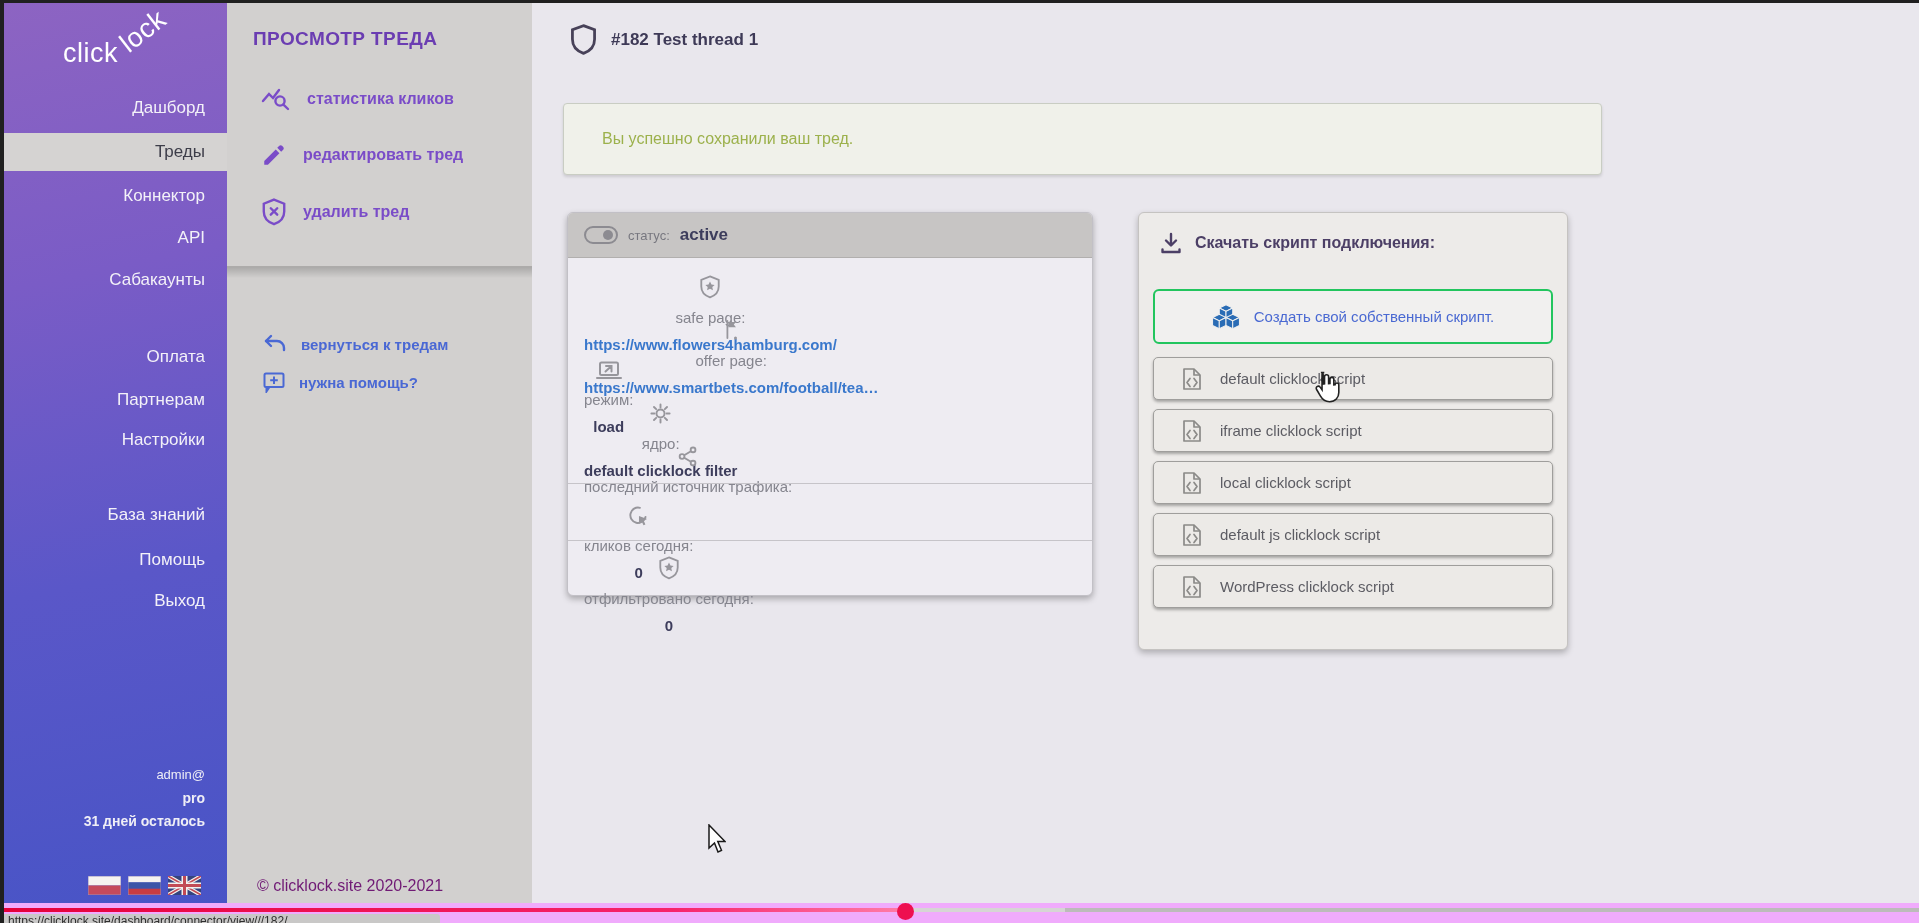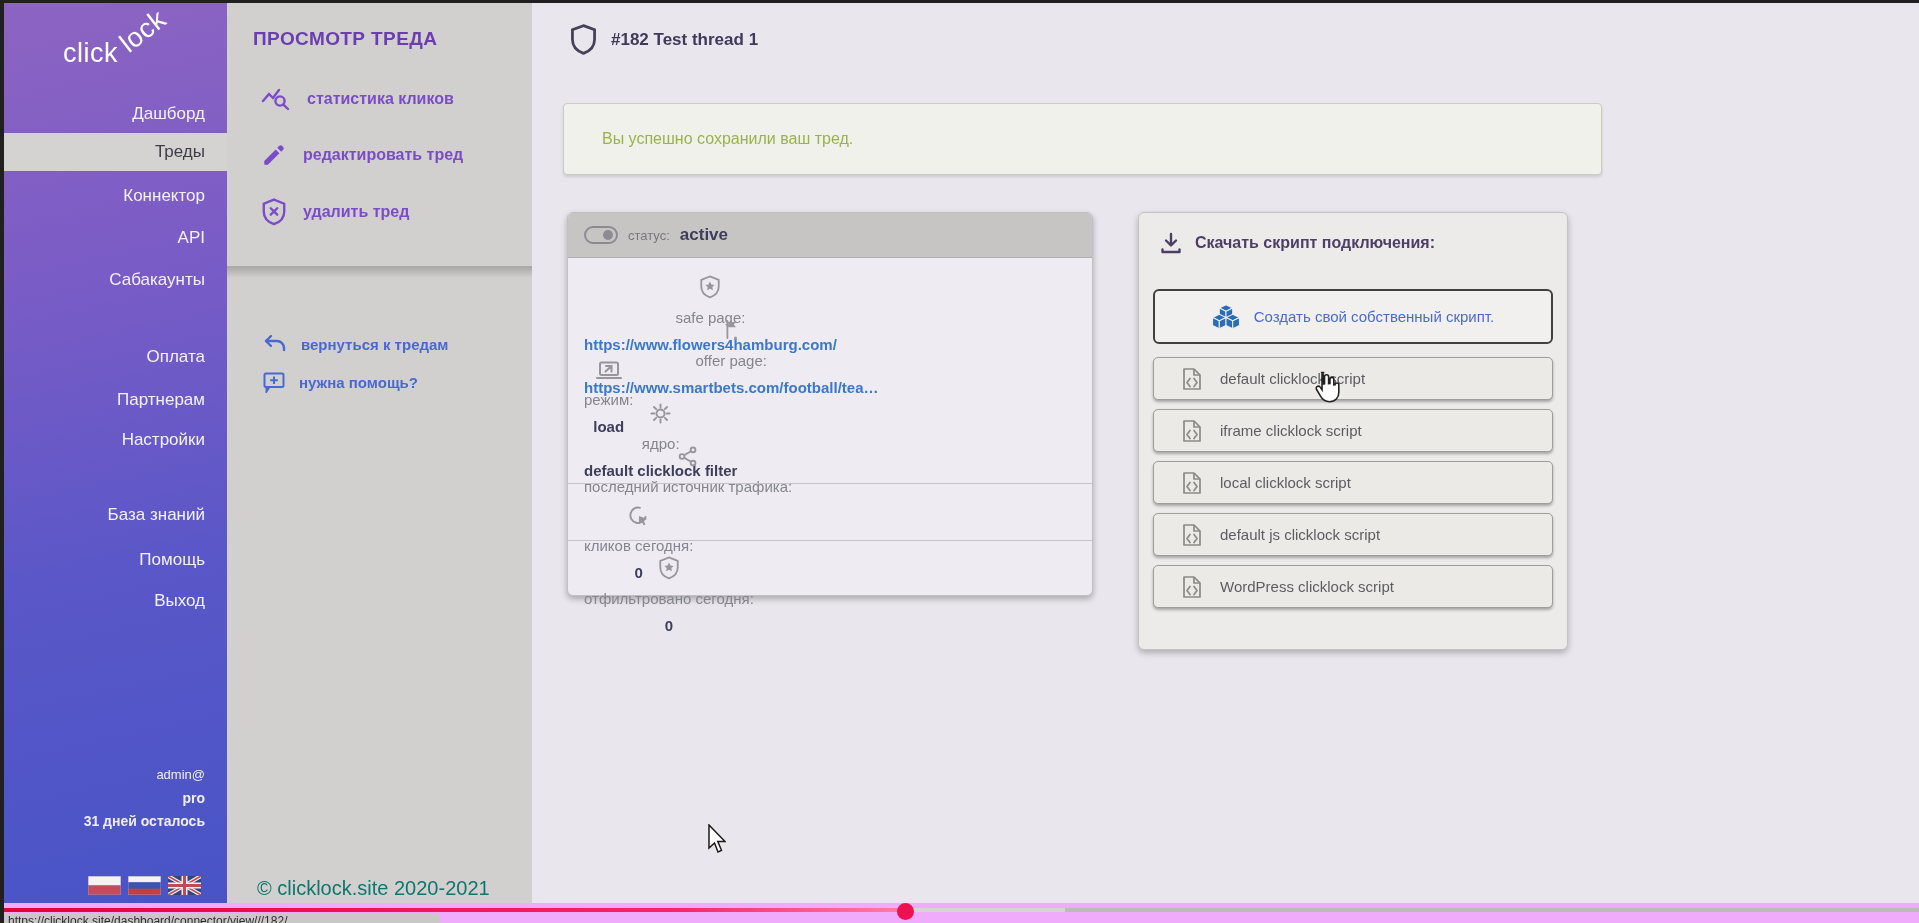--- a/index.html
+++ b/index.html
@@ -16,21 +16,21 @@
   .sidebar{position:absolute;left:0;top:0;width:227px;height:923px;
     background:linear-gradient(168deg,#8d64c2 0%,#7a5cc6 30%,#5a57c8 62%,#4754c6 100%);}
   .logo{position:absolute;right:14px;top:14px;width:150px;height:60px;color:#ffffff;}
   .logo .click{position:absolute;left:0;top:24px;font-size:27px;letter-spacing:.5px;}
   .logo .lock{position:absolute;left:70px;top:14px;font-size:27px;letter-spacing:.5px;
     transform:rotate(-38deg);transform-origin:left bottom;display:inline-block;}
   .nav-item{position:absolute;left:0;width:227px;height:38px;line-height:38px;
     text-align:right;padding-right:22px;box-sizing:border-box;color:#f3f1f8;
     font-size:17px;cursor:pointer;}
   .nav-item.selected{background:#d5d3d2;color:#3d3d49;}
-  .ni-dashboard{top:95px;}  .ni-threads{top:133px;}  .ni-connector{top:177px;}
+  .ni-dashboard{top:89px;}  .ni-threads{top:133px;}  .ni-connector{top:177px;}
   .ni-api{top:219px;}       .ni-subaccounts{top:261px;}
   .ni-payment{top:338px;}   .ni-partners{top:381px;}  .ni-settings{top:421px;}
   .ni-kb{top:496px;}        .ni-help{top:541px;}      .ni-logout{top:582px;}
   .account{position:absolute;right:22px;top:764px;text-align:right;color:#efeef6;}
   .acc-email{font-size:13px;line-height:22px;}
   .acc-plan{font-size:14px;font-weight:bold;line-height:24px;}
   .acc-days{font-size:14px;font-weight:bold;line-height:23px;}
   .flags{position:absolute;left:88px;top:876px;display:flex;gap:7px;}
   .flag{width:33px;height:19px;display:block;}
 
@@ -40,21 +40,21 @@
     color:#6b3db2;letter-spacing:.4px;}
   .panel-item{position:absolute;left:34px;display:flex;align-items:center;gap:16px;
     color:#7a4cc8;font-size:16px;font-weight:bold;cursor:pointer;}
   .pi-stats{top:86px;} .pi-edit{top:142px;} .pi-delete{top:198px;}
   .panel-divider{position:absolute;left:0;top:266px;width:305px;height:16px;
     border-top:1px solid #adabaa;
     background:linear-gradient(#00000030,rgba(0,0,0,0) 70%);}
   .panel-link{position:absolute;left:36px;display:flex;align-items:center;gap:14px;
     color:#4a68d4;font-size:15px;font-weight:bold;cursor:pointer;}
   .pl-back{top:334px;} .pl-help{top:372px;}
-  .copyright{position:absolute;left:30px;top:877px;font-size:20px;color:#0f766e;}
+  .copyright{position:absolute;left:30px;top:877px;font-size:16px;color:#701a75;}
 
   
   .main{position:absolute;left:532px;top:0;width:1387px;height:923px;padding-left:40px;}
   .page-head{position:absolute;left:38px;top:24px;display:flex;align-items:center;gap:14px;}
   .page-title{font-size:17px;font-weight:bold;color:#3e3a57;}
   .flash{position:absolute;left:31px;top:103px;width:1037px;height:70px;
     background:#f0f1ea;border:1px solid #c9cdc3;border-radius:4px;
     box-shadow:0 2px 3px rgba(0,0,0,.12);display:flex;align-items:center;}
   .flash-text{margin-left:38px;font-size:16px;color:#9cb14c;}
 
@@ -77,21 +77,21 @@
   .head-label{color:#77777f;font-size:13px;}
   .head-value{color:#3d3d5c;font-size:17px;font-weight:bold;}
 
   
   .scripts-card{position:absolute;left:606px;top:212px;width:430px;height:438px;
     background:#edebe9;border:1px solid #c5c3c1;border-radius:6px;
     box-shadow:0 3px 6px rgba(0,0,0,.25);box-sizing:border-box;}
   .dl-head{position:absolute;left:20px;top:18px;display:flex;align-items:center;gap:12px;
     color:#4c3f66;font-size:16px;font-weight:bold;}
   .btn-create{position:absolute;left:14px;top:76px;width:400px;height:55px;
-    border:2px solid #404040;border-radius:6px;background:#f1f0ef;
+    border:2px solid #22c55e;border-radius:6px;background:#f1f0ef;
     display:flex;align-items:center;justify-content:center;gap:14px;
     color:#4a69d2;font-size:15px;cursor:pointer;box-sizing:border-box;}
   .btn-script{position:absolute;left:14px;width:400px;height:43px;
     border:1px solid #9f9e9c;border-radius:5px;background:#eceae7;
     box-shadow:0 2px 3px rgba(0,0,0,.3);
     display:flex;align-items:center;gap:18px;padding-left:28px;
     color:#5c5c63;font-size:15px;cursor:pointer;box-sizing:border-box;}
   .bs1{top:144px;} .bs2{top:196px;} .bs3{top:248px;} .bs4{top:300px;} .bs5{top:352px;}
 
   

